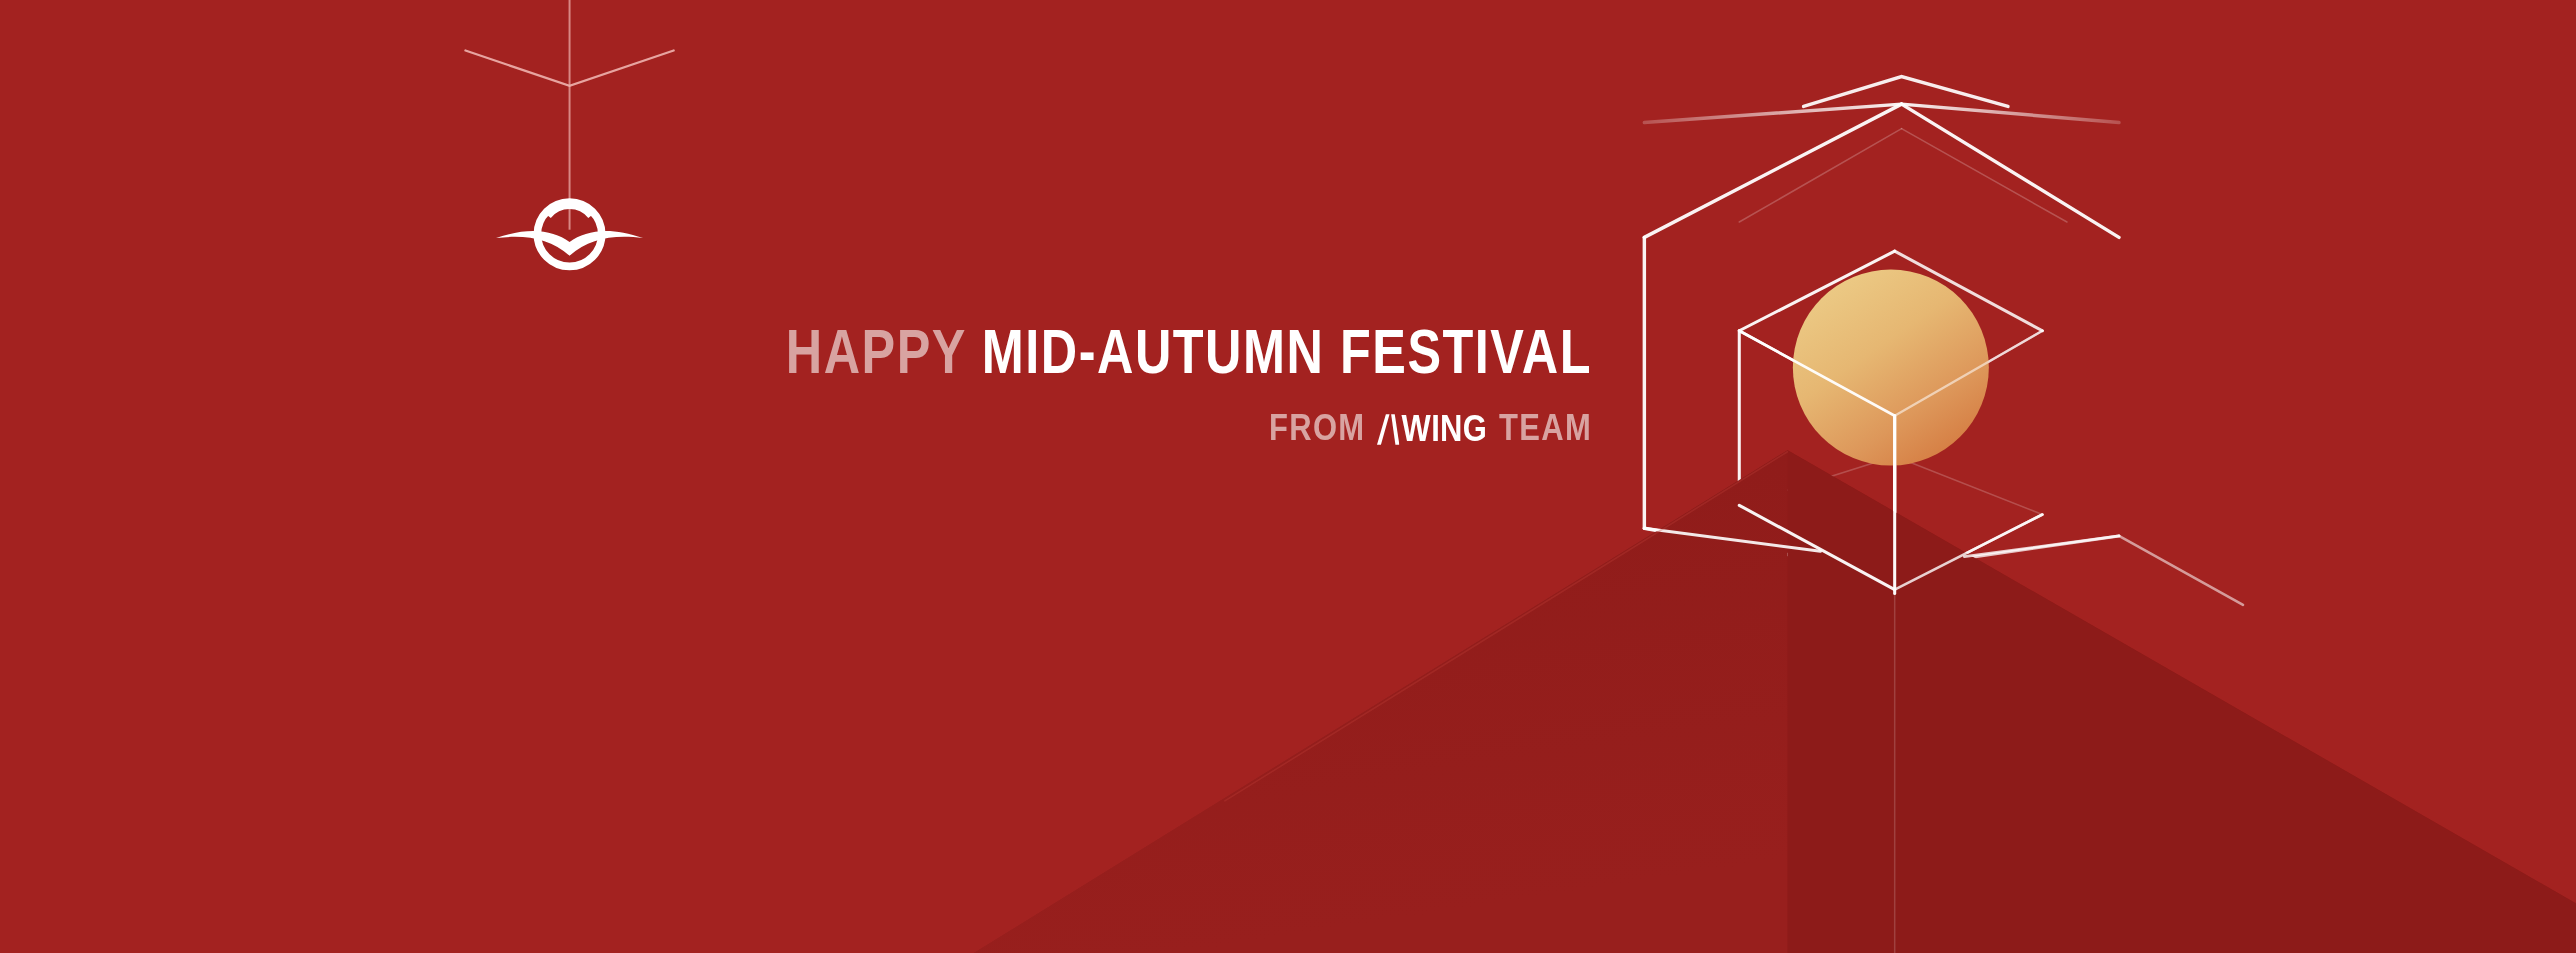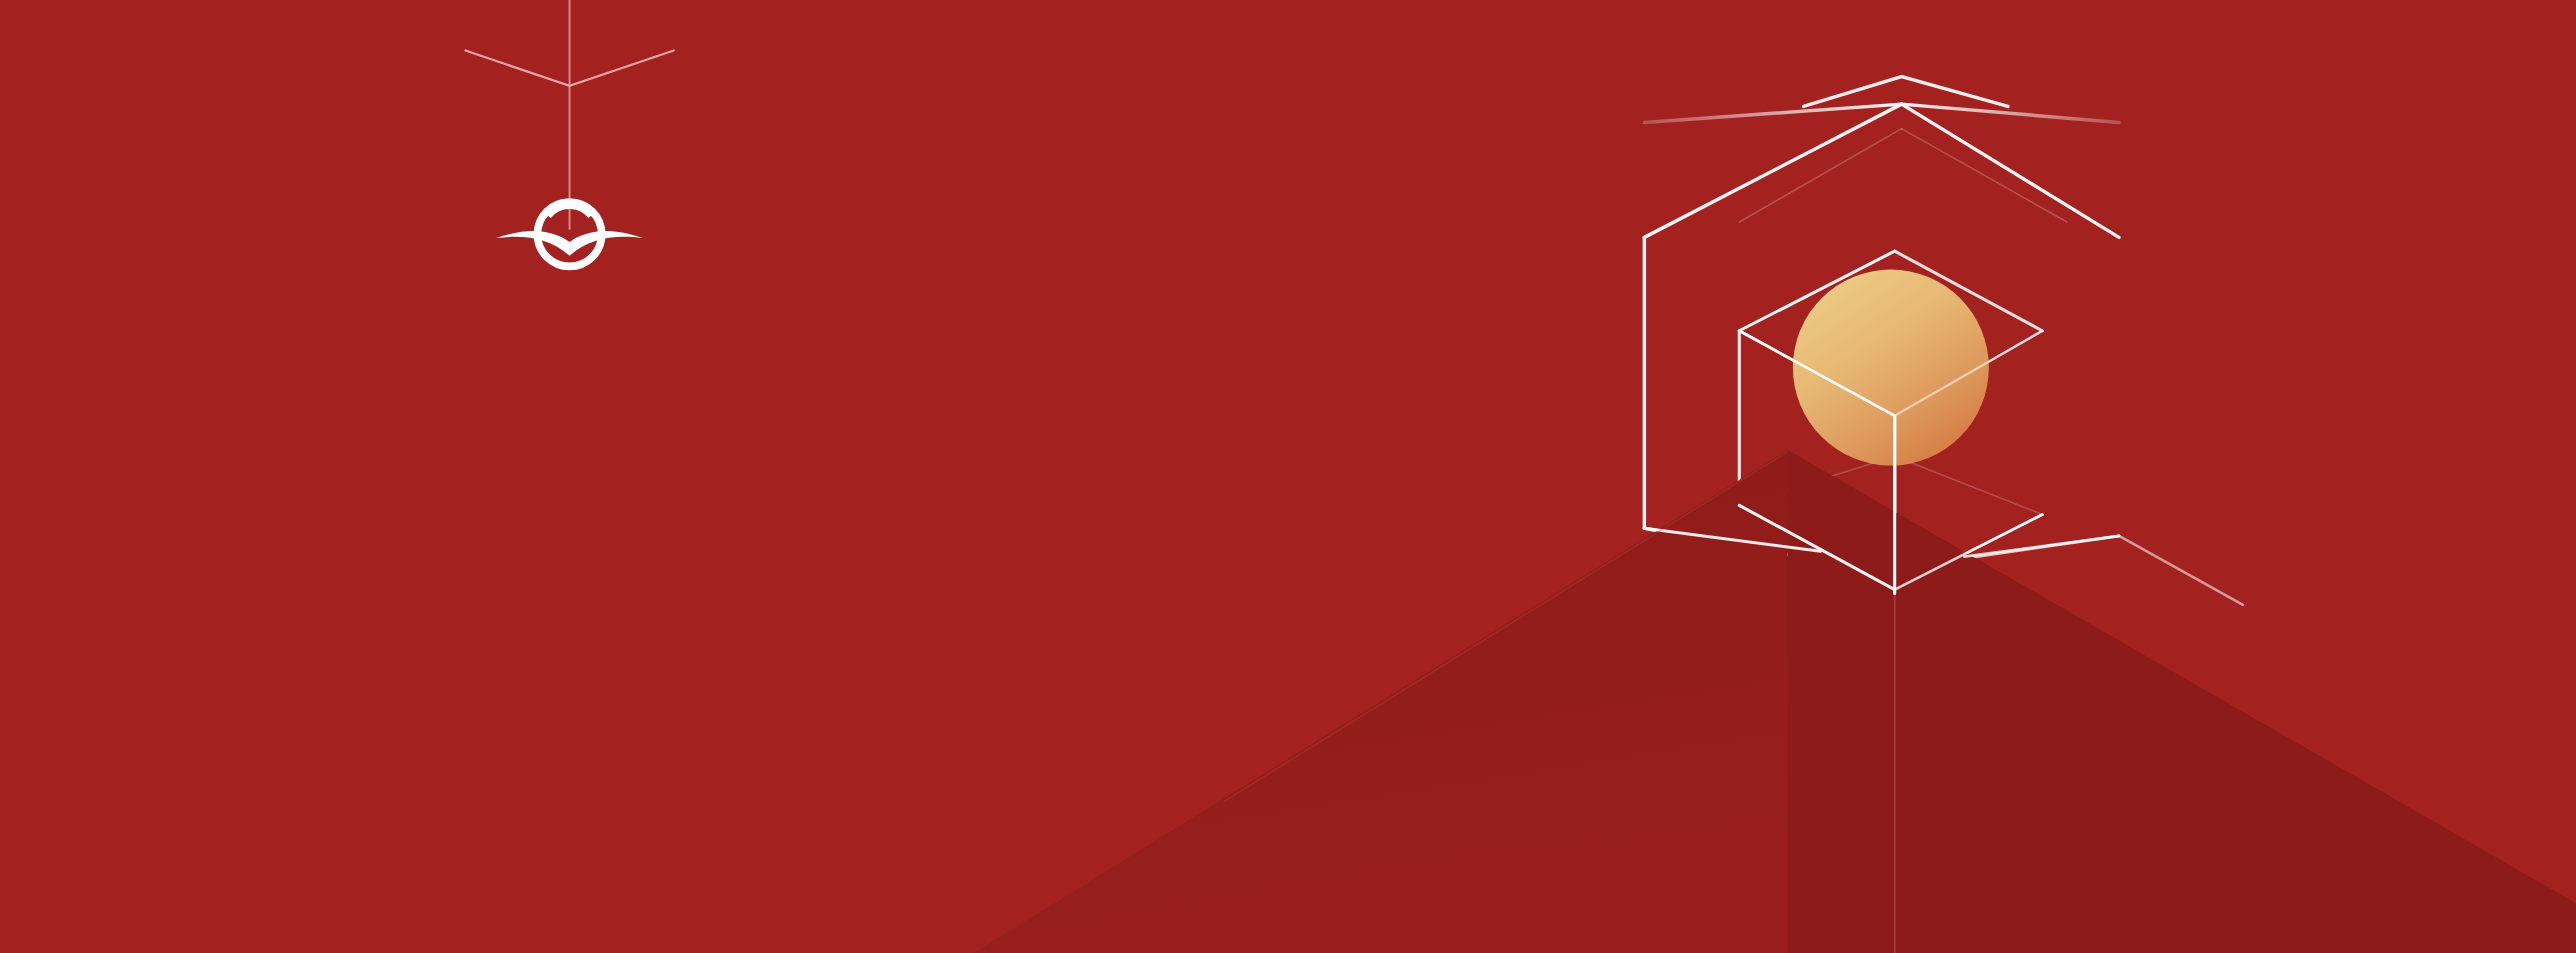--- a/index.html
+++ b/index.html
@@ -268,15 +268,26 @@
 
         <path d="M 648 311
                  C 690 296, 722 300, 744 316
                  C 766 300, 798 296, 840 311
                  C 800 306, 770 312, 744 334
                  C 718 312, 688 306, 648 311 Z" fill="#ffffff"></path>
       </g>
     </g>
   </svg>
 
+  <div id="text-block">
+    <div id="headline">
+      <span class="word-happy">HAPPY</span><span class="gap-md"></span><span class="word-main">MID-AUTUMN FESTIVAL</span>
+    </div>
+    <div id="subline">
+      <span class="word-from">FROM</span><span class="gap-sm"></span><span class="brand"><span class="brand-mark"><svg width="26" height="31" viewBox="0 0 34 40" xmlns="http://www.w3.org/2000/svg" style="display:block">
+              <polygon points="13.5,0 19,0 6,40 0,40" fill="#ffffff"></polygon>
+              <polygon points="21.5,0 27,0 34,40 28,40" fill="#ffffff"></polygon>
+            </svg></span><span class="brand-word">WING</span></span><span class="gap-sm"></span><span class="word-team">TEAM</span>
+    </div>
+  </div>
 
 </div>
 
 
 </body></html>

